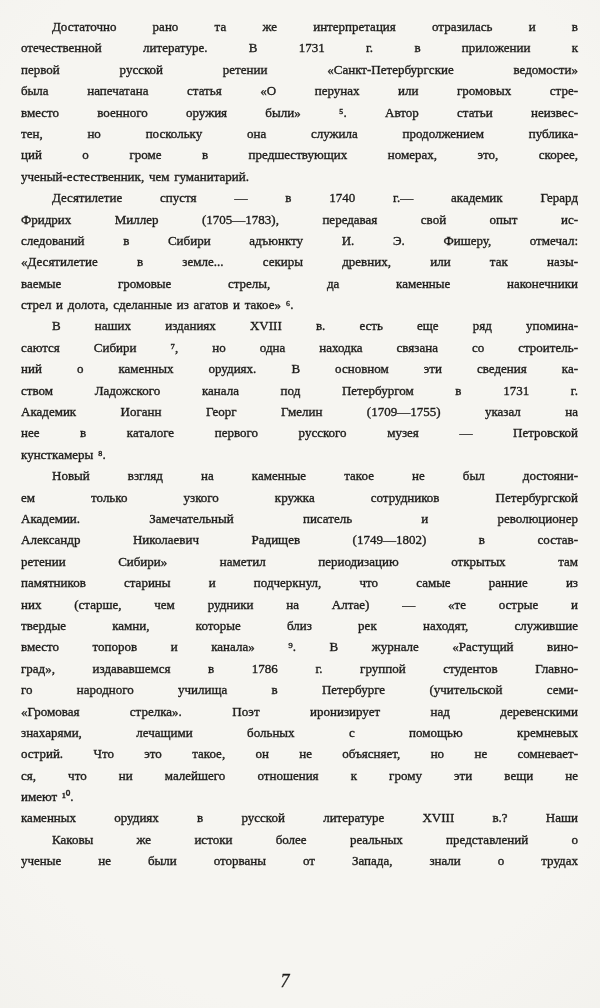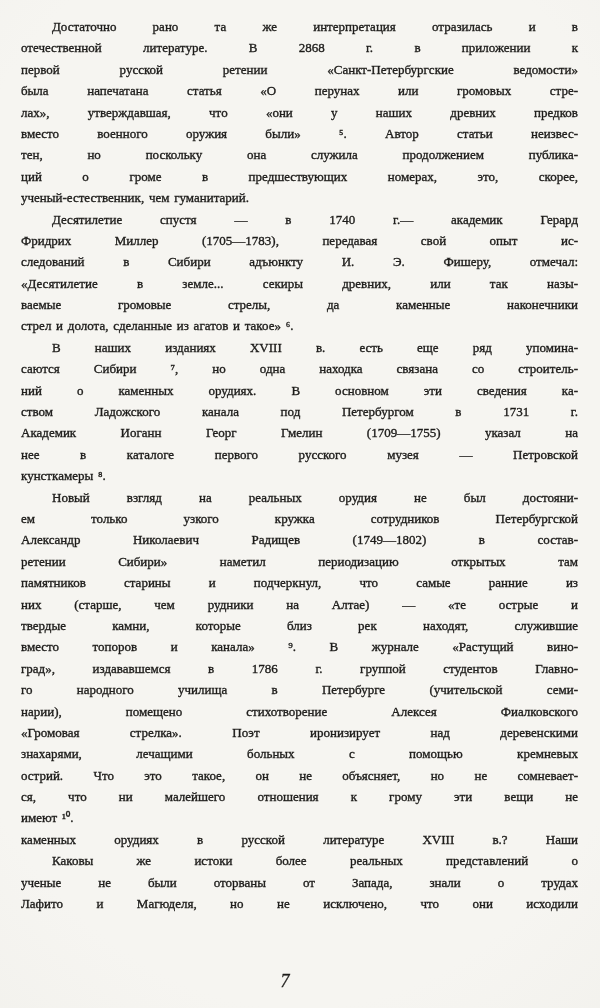--- a/index.html
+++ b/index.html
@@ -49,56 +49,54 @@
     color: #1d1c1a;
     -webkit-text-stroke: 0.3px #1d1c1a;
   }
 </style>
 </head>
 <body>
 
 <div class="page">
   <main class="text-block">
       <div class="line indent">Достаточно рано та же интерпретация отразилась и в</div>
-      <div class="line">отечественной литературе. В 2868 г. в приложении к</div>
+      <div class="line">отечественной литературе. В 1731 г. в приложении к</div>
       <div class="line">первой русской ретении «Санкт-Петербургские ведомости»</div>
       <div class="line">была напечатана статья «О перунах или громовых стре-</div>
-      <div class="line">лах», утверждавшая, что «они у наших древних предков</div>
       <div class="line">вместо военного оружия были» ⁵. Автор статьи неизвес-</div>
       <div class="line">тен, но поскольку она служила продолжением публика-</div>
       <div class="line">ций о громе в предшествующих номерах, это, скорее,</div>
       <div class="line para-end">ученый-естественник, чем гуманитарий.</div>
       <div class="line indent">Десятилетие спустя — в 1740 г.— академик Герард</div>
       <div class="line">Фридрих Миллер (1705—1783), передавая свой опыт ис-</div>
       <div class="line">следований в Сибири адъюнкту И. Э. Фишеру, отмечал:</div>
       <div class="line">«Десятилетие в земле... секиры древних, или так назы-</div>
       <div class="line">ваемые громовые стрелы, да каменные наконечники</div>
       <div class="line para-end">стрел и долота, сделанные из агатов и такое» ⁶.</div>
       <div class="line indent">В наших изданиях XVIII в. есть еще ряд упомина-</div>
       <div class="line">саются Сибири ⁷, но одна находка связана со строитель-</div>
       <div class="line">ний о каменных орудиях. В основном эти сведения ка-</div>
       <div class="line">ством Ладожского канала под Петербургом в 1731 г.</div>
       <div class="line">Академик Иоганн Георг Гмелин (1709—1755) указал на</div>
       <div class="line">нее в каталоге первого русского музея — Петровской</div>
       <div class="line para-end">кунсткамеры ⁸.</div>
-      <div class="line indent">Новый взгляд на реальных орудия не был достояни-</div>
+      <div class="line indent">Новый взгляд на каменные такое не был достояни-</div>
       <div class="line">ем только узкого кружка сотрудников Петербургской</div>
+      <div class="line">Академии. Замечательный писатель и революционер</div>
       <div class="line">Александр Николаевич Радищев (1749—1802) в состав-</div>
       <div class="line">ретении Сибири» наметил периодизацию открытых там</div>
       <div class="line">памятников старины и подчеркнул, что самые ранние из</div>
       <div class="line">них (старше, чем рудники на Алтае) — «те острые и</div>
       <div class="line">твердые камни, которые близ рек находят, служившие</div>
       <div class="line">вместо топоров и канала» ⁹. В журнале «Растущий вино-</div>
       <div class="line">град», издававшемся в 1786 г. группой студентов Главно-</div>
       <div class="line">го народного училища в Петербурге (учительской семи-</div>
-      <div class="line">нарии), помещено стихотворение Алексея Фиалковского</div>
       <div class="line">«Громовая стрелка». Поэт иронизирует над деревенскими</div>
       <div class="line">знахарями, лечащими больных с помощью кремневых</div>
       <div class="line">острий. Что это такое, он не объясняет, но не сомневает-</div>
       <div class="line">ся, что ни малейшего отношения к грому эти вещи не</div>
       <div class="line para-end">имеют ¹⁰.</div>
       <div class="line">каменных орудиях в русской литературе XVIII в.? Наши</div>
       <div class="line indent">Каковы же истоки более реальных представлений о</div>
       <div class="line">ученые не были оторваны от Запада, знали о трудах</div>
-      <div class="line">Лафито и Магюделя, но не исключено, что они исходили</div>
     </main>
   <div class="page-number">7</div>
 </div>
 
 </body></html>

